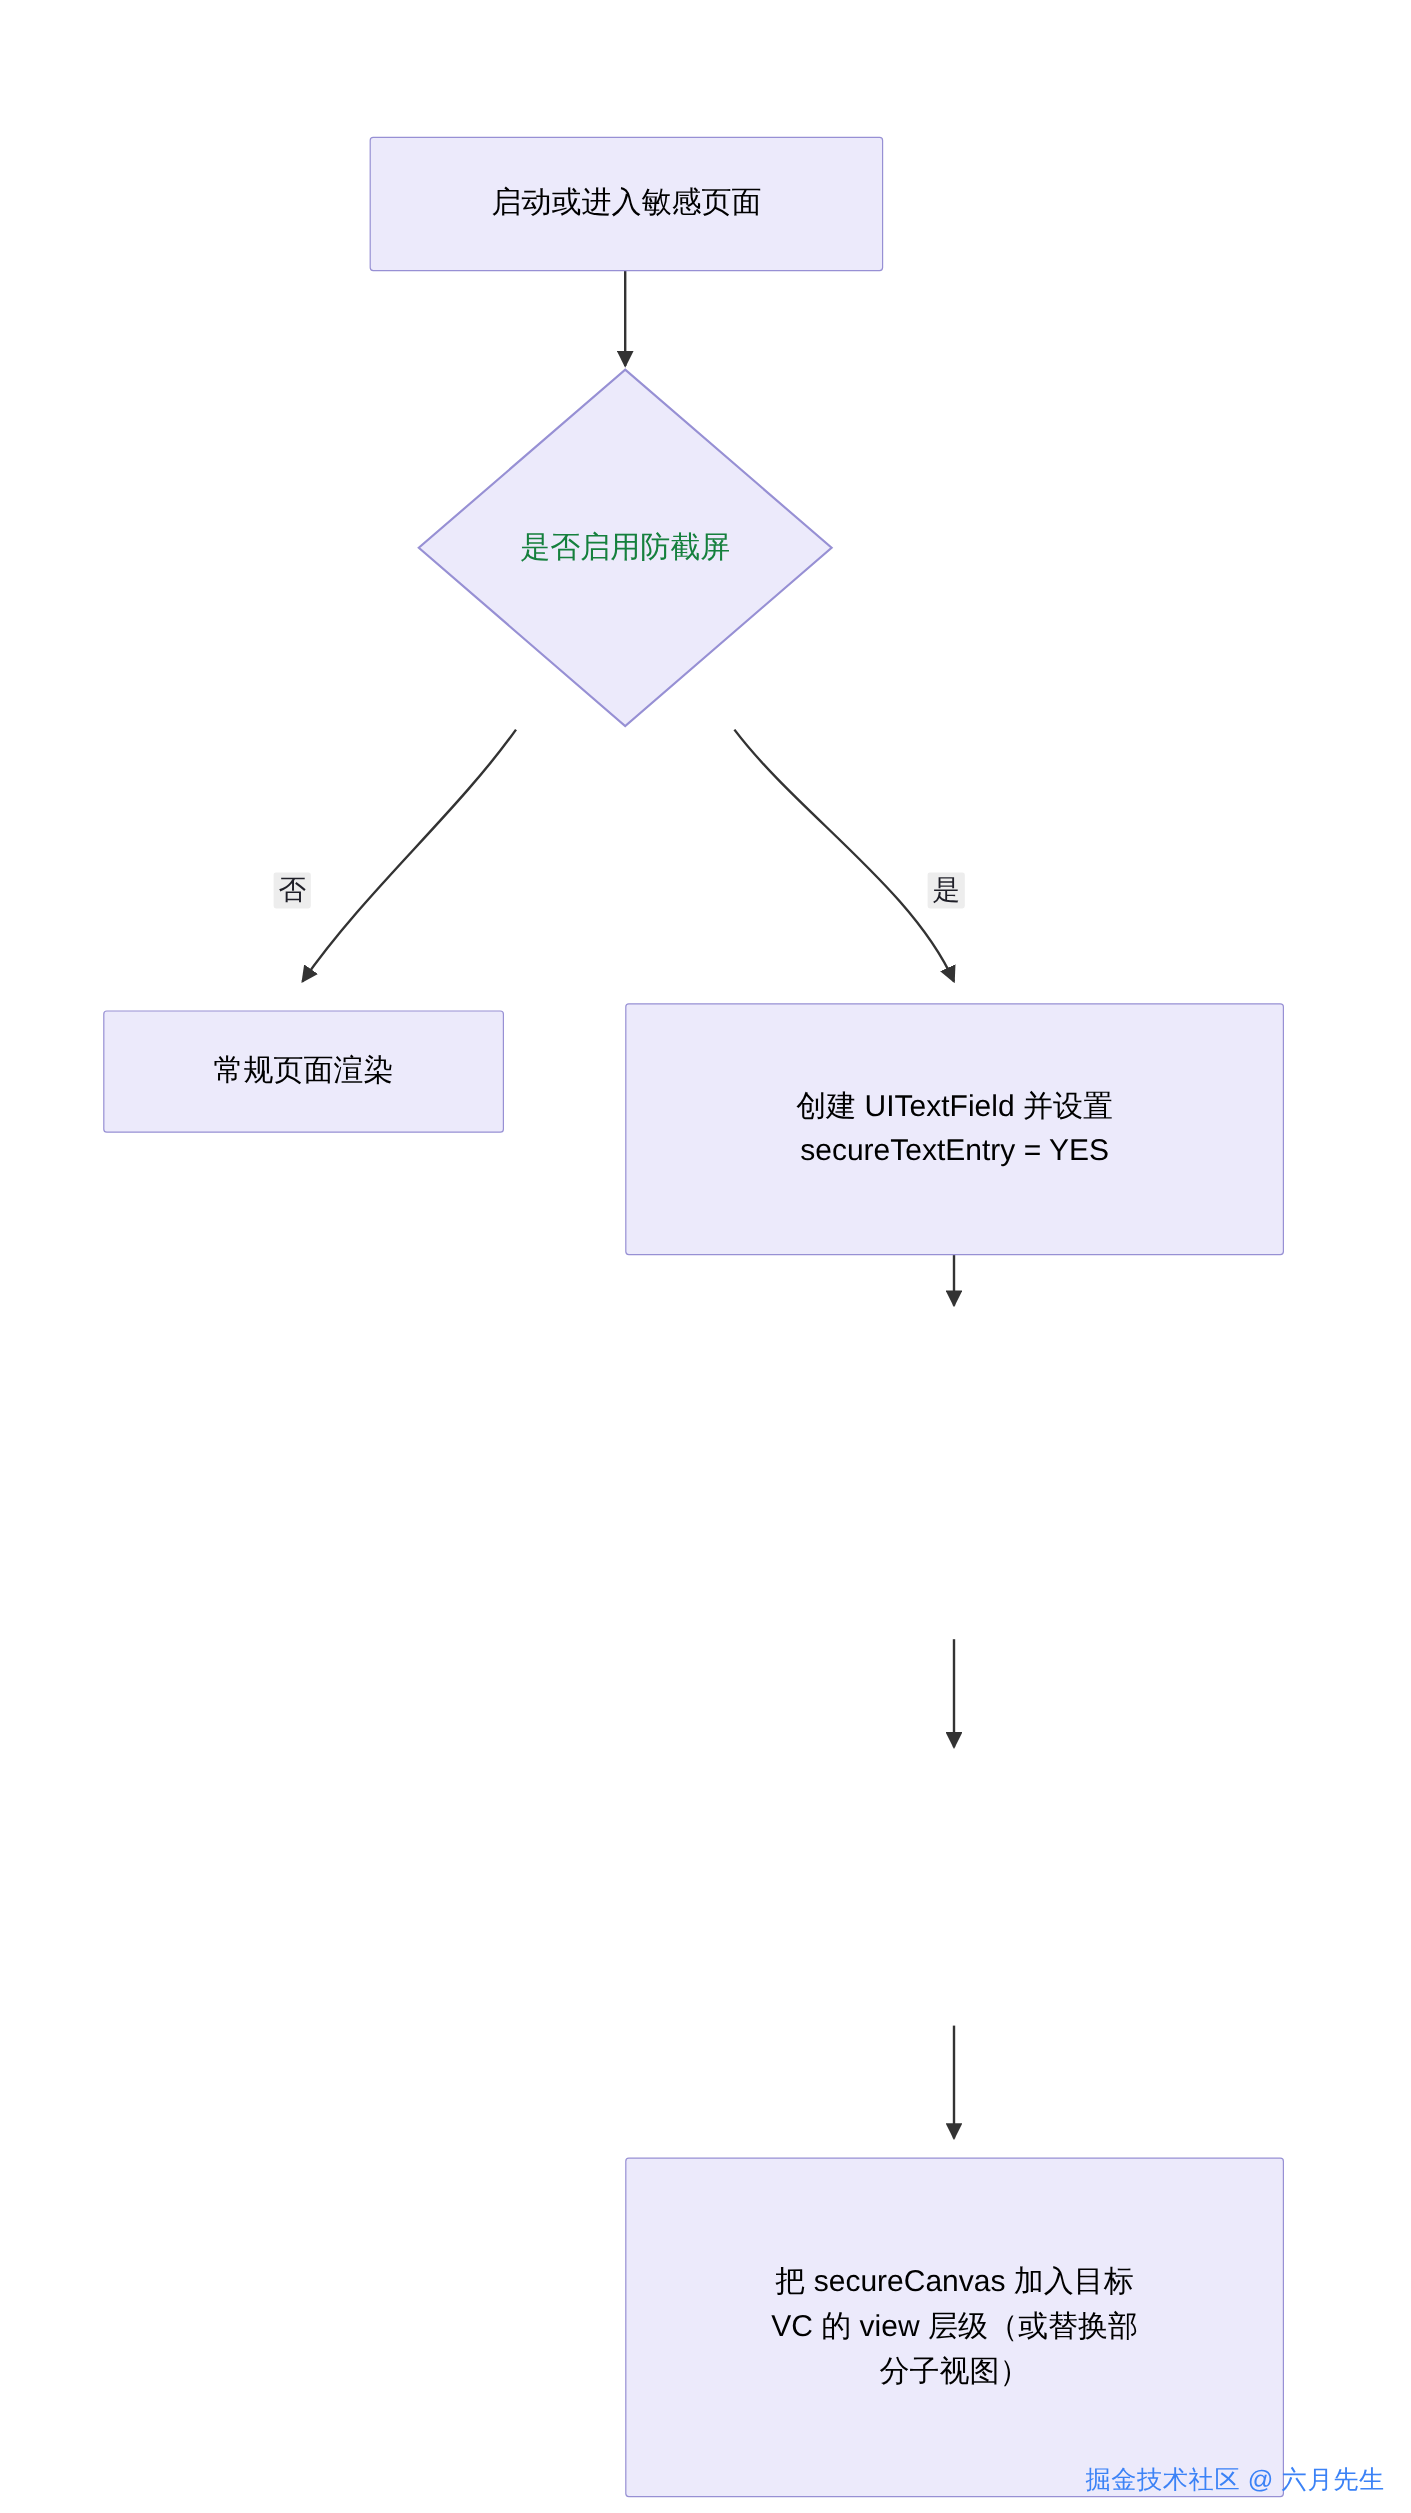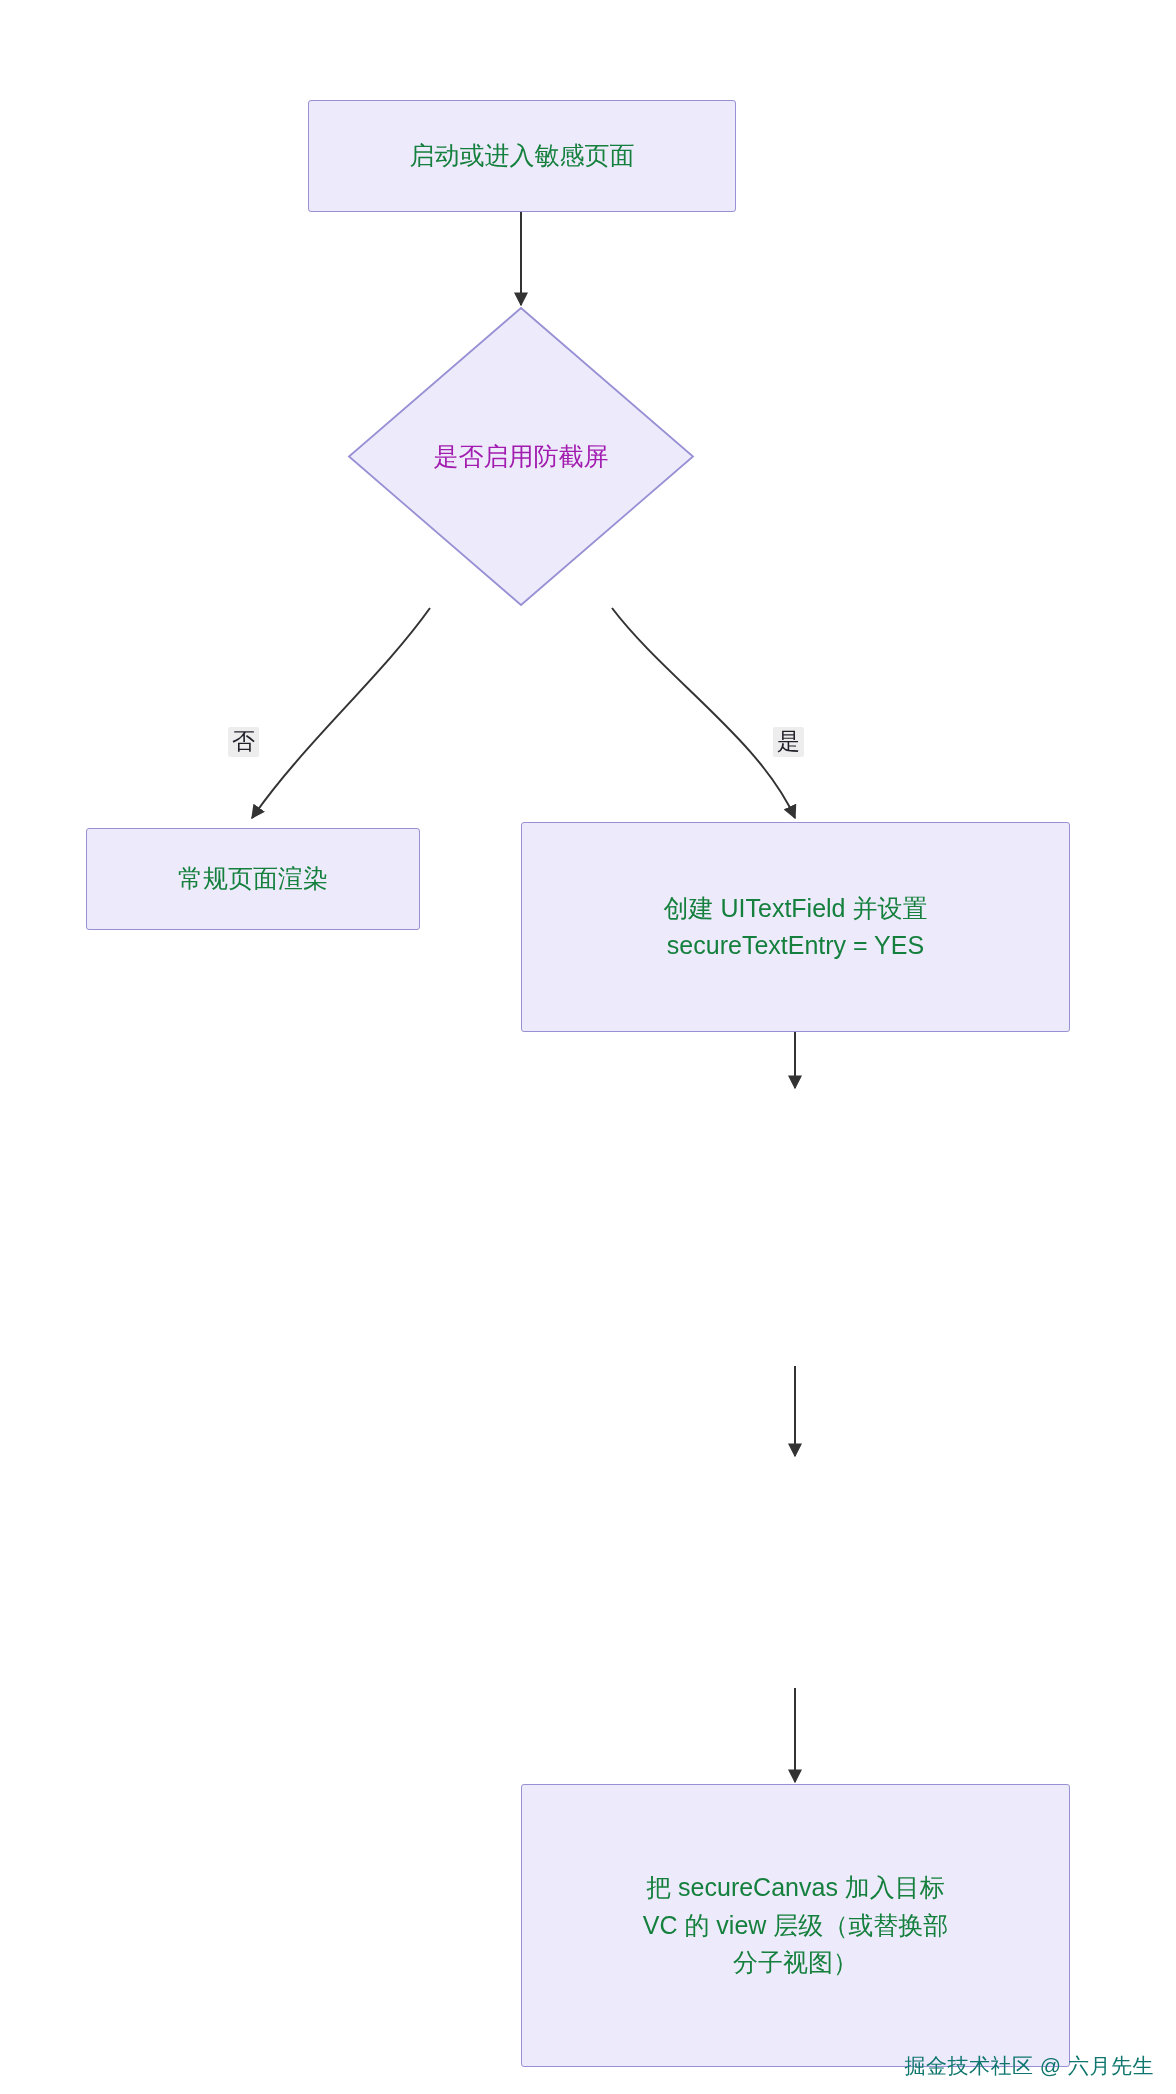--- a/index.html
+++ b/index.html
@@ -24,24 +24,25 @@
   .node {
     position: absolute;
     box-sizing: border-box;
     background: #ECEAFB;
     border: 1.6px solid #9790D4;
     border-radius: 3px;
     display: flex;
     align-items: center;
     justify-content: center;
     text-align: center;
-    color: #15803d;
+    color: #000000;
     font-size: 25px;
     line-height: 1.5;
     padding: 6px 14px;
+    margin-top: 14px;
   }
   .node .label {
     display: block;
     width: 100%;
     white-space: pre-line;
   }
   
   .decision {
     position: absolute;
     box-sizing: border-box;
@@ -59,21 +60,21 @@
     position: absolute;
     left: 0;
     top: 0;
     width: 100%;
     height: 100%;
     display: flex;
     align-items: center;
     justify-content: center;
     text-align: center;
     font-size: 25px;
-    color: #a21caf;
+    color: #15803d;
     line-height: 1.4;
     white-space: pre-line;
   }
   .edge-label {
     position: absolute;
     background: #EDEDED;
     color: #1f1f28;
     font-size: 23px;
     line-height: 1.2;
     padding: 1px 4px;
@@ -86,21 +87,21 @@
     top: 0;
     width: 1176px;
     height: 2094px;
     pointer-events: none;
   }
   .watermark {
     position: absolute;
     right: 22px;
     bottom: 14px;
     font-size: 21px;
-    color: #0f766e;
+    color: #3b82f6;
     letter-spacing: 0.5px;
     white-space: nowrap;
   }
 </style>
 </head>
 <body>
 
 <div id="flow-root">
 
   <svg id="edges" viewBox="0 0 1176 2094" xmlns="http://www.w3.org/2000/svg">

